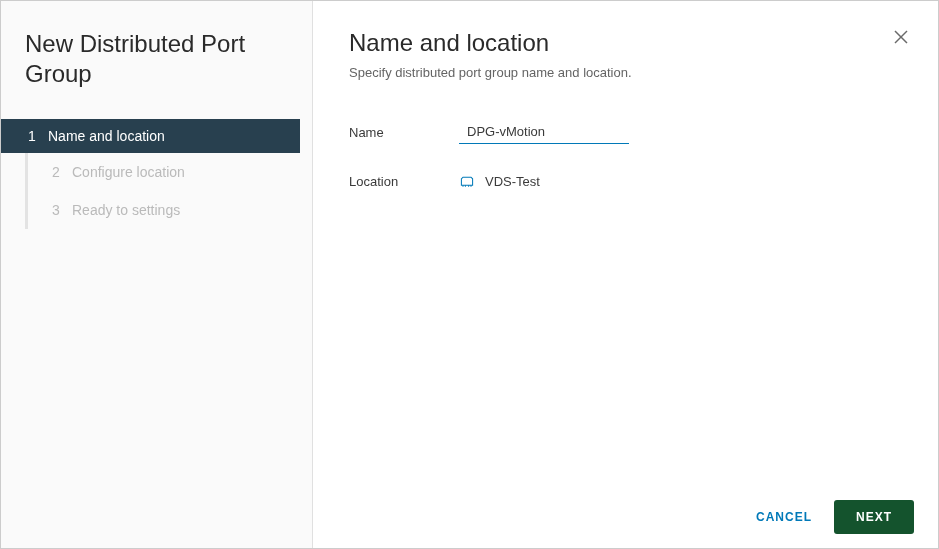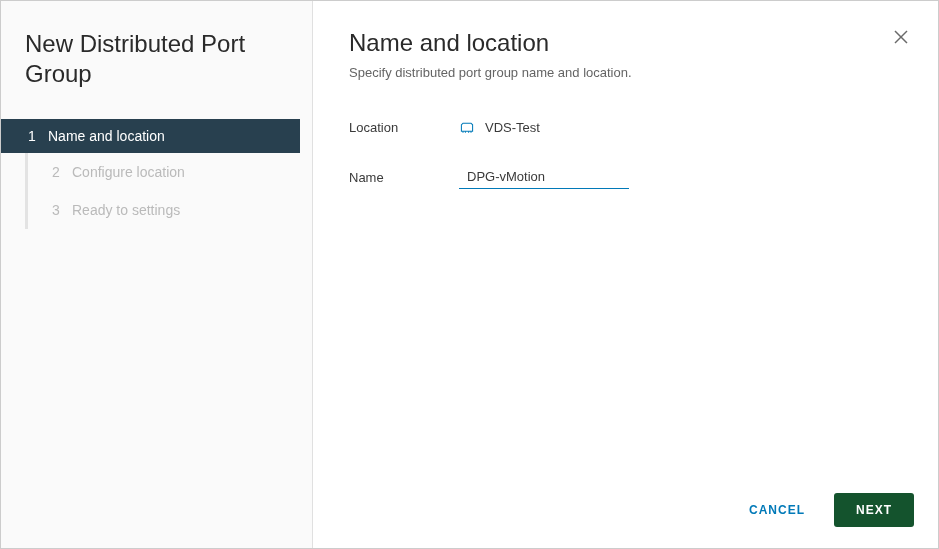--- a/index.html
+++ b/index.html
@@ -139,29 +139,29 @@
     
     .switch-icon {
       width: 16px;
       height: 12px;
       margin-right: 10px;
       color: #0179b8;
     }
     
     .footer {
       position: absolute;
-      bottom: 7px;
+      bottom: 0;
       left: 0;
       right: 0;
       height: 62px;
       display: flex;
       justify-content: flex-end;
       align-items: center;
       padding: 0 24px;
-      gap: 7px;
+      gap: 0;
     }
     
     .btn {
       border: none;
       font-size: 12px;
       font-weight: 600;
       letter-spacing: 1px;
       padding: 10px 22px;
       cursor: pointer;
       text-transform: uppercase;
@@ -207,38 +207,38 @@
       <svg viewBox="0 0 16 16" fill="none" stroke="currentColor" stroke-width="1.5">
         <line x1="2" y1="2" x2="14" y2="14"></line>
         <line x1="14" y1="2" x2="2" y2="14"></line>
       </svg>
     </button>
 
     <h2 class="panel-title">Name and location</h2>
     <p class="panel-subtitle">Specify distributed port group name and location.</p>
 
     <div class="form-row">
+      <label class="form-label">Name</label>
+      <input type="text" class="text-input" value="DPG-vMotion" style="">
+    </div>
+
+    <div class="form-row">
       <label class="form-label">Location</label>
       <div class="location-value">
         <svg class="switch-icon" viewBox="0 0 20 14" fill="none" stroke="currentColor" stroke-width="1.3">
           <path d="M3 3 L5 1 L15 1 L17 3 L17 11 L3 11 Z"></path>
           <line x1="5" y1="11" x2="5" y2="13"></line>
           <line x1="8" y1="11" x2="8" y2="13"></line>
           <line x1="12" y1="11" x2="12" y2="13"></line>
           <line x1="15" y1="11" x2="15" y2="13"></line>
         </svg>
         <span>VDS-Test</span>
       </div>
     </div>
 
-    <div class="form-row">
-      <label class="form-label">Name</label>
-      <input type="text" class="text-input" value="DPG-vMotion" style="">
-    </div>
-
     <div class="footer">
       <button class="btn btn-cancel">CANCEL</button>
       <button class="btn btn-next">NEXT</button>
     </div>
 
   </div>
 
 </div>
 
 </body></html>

